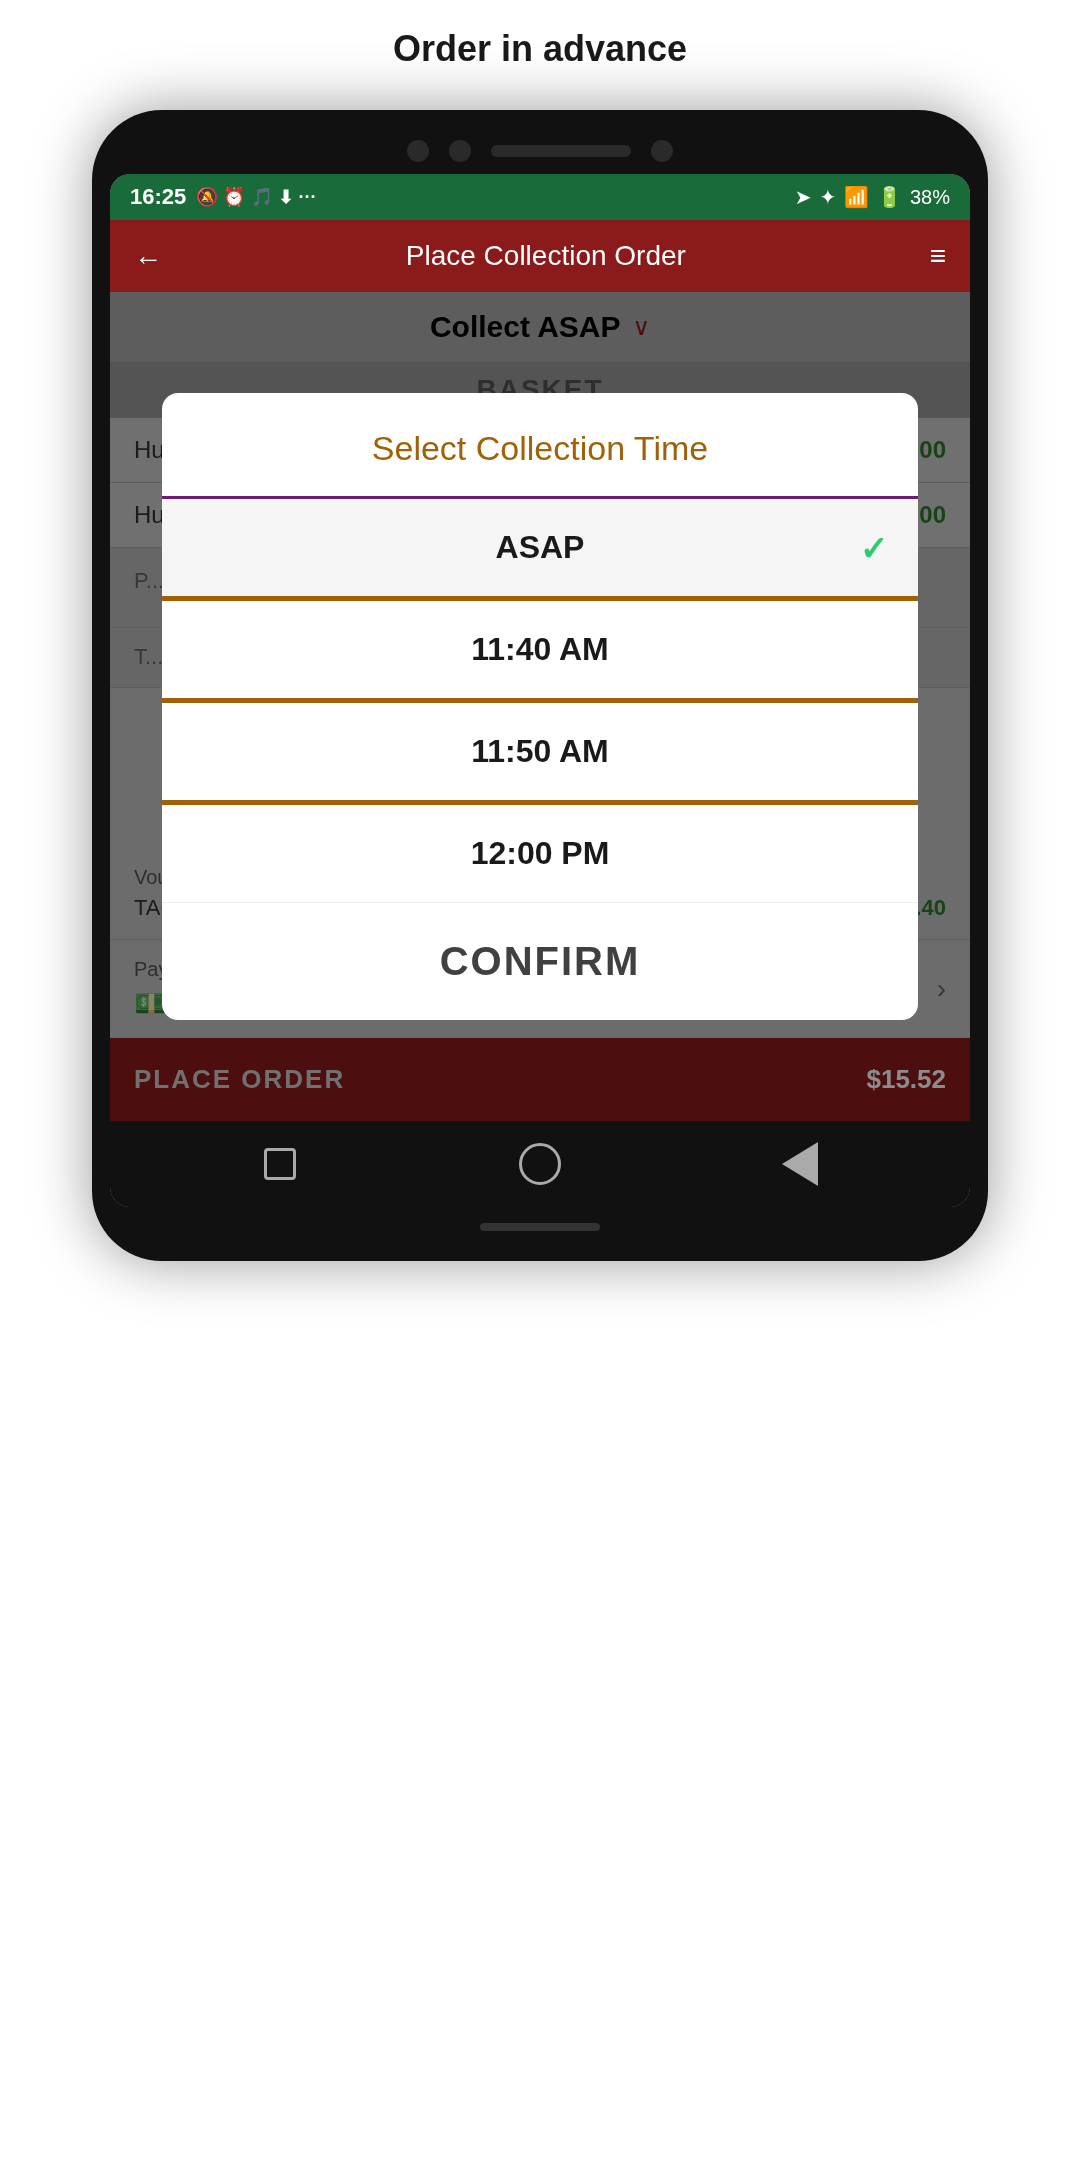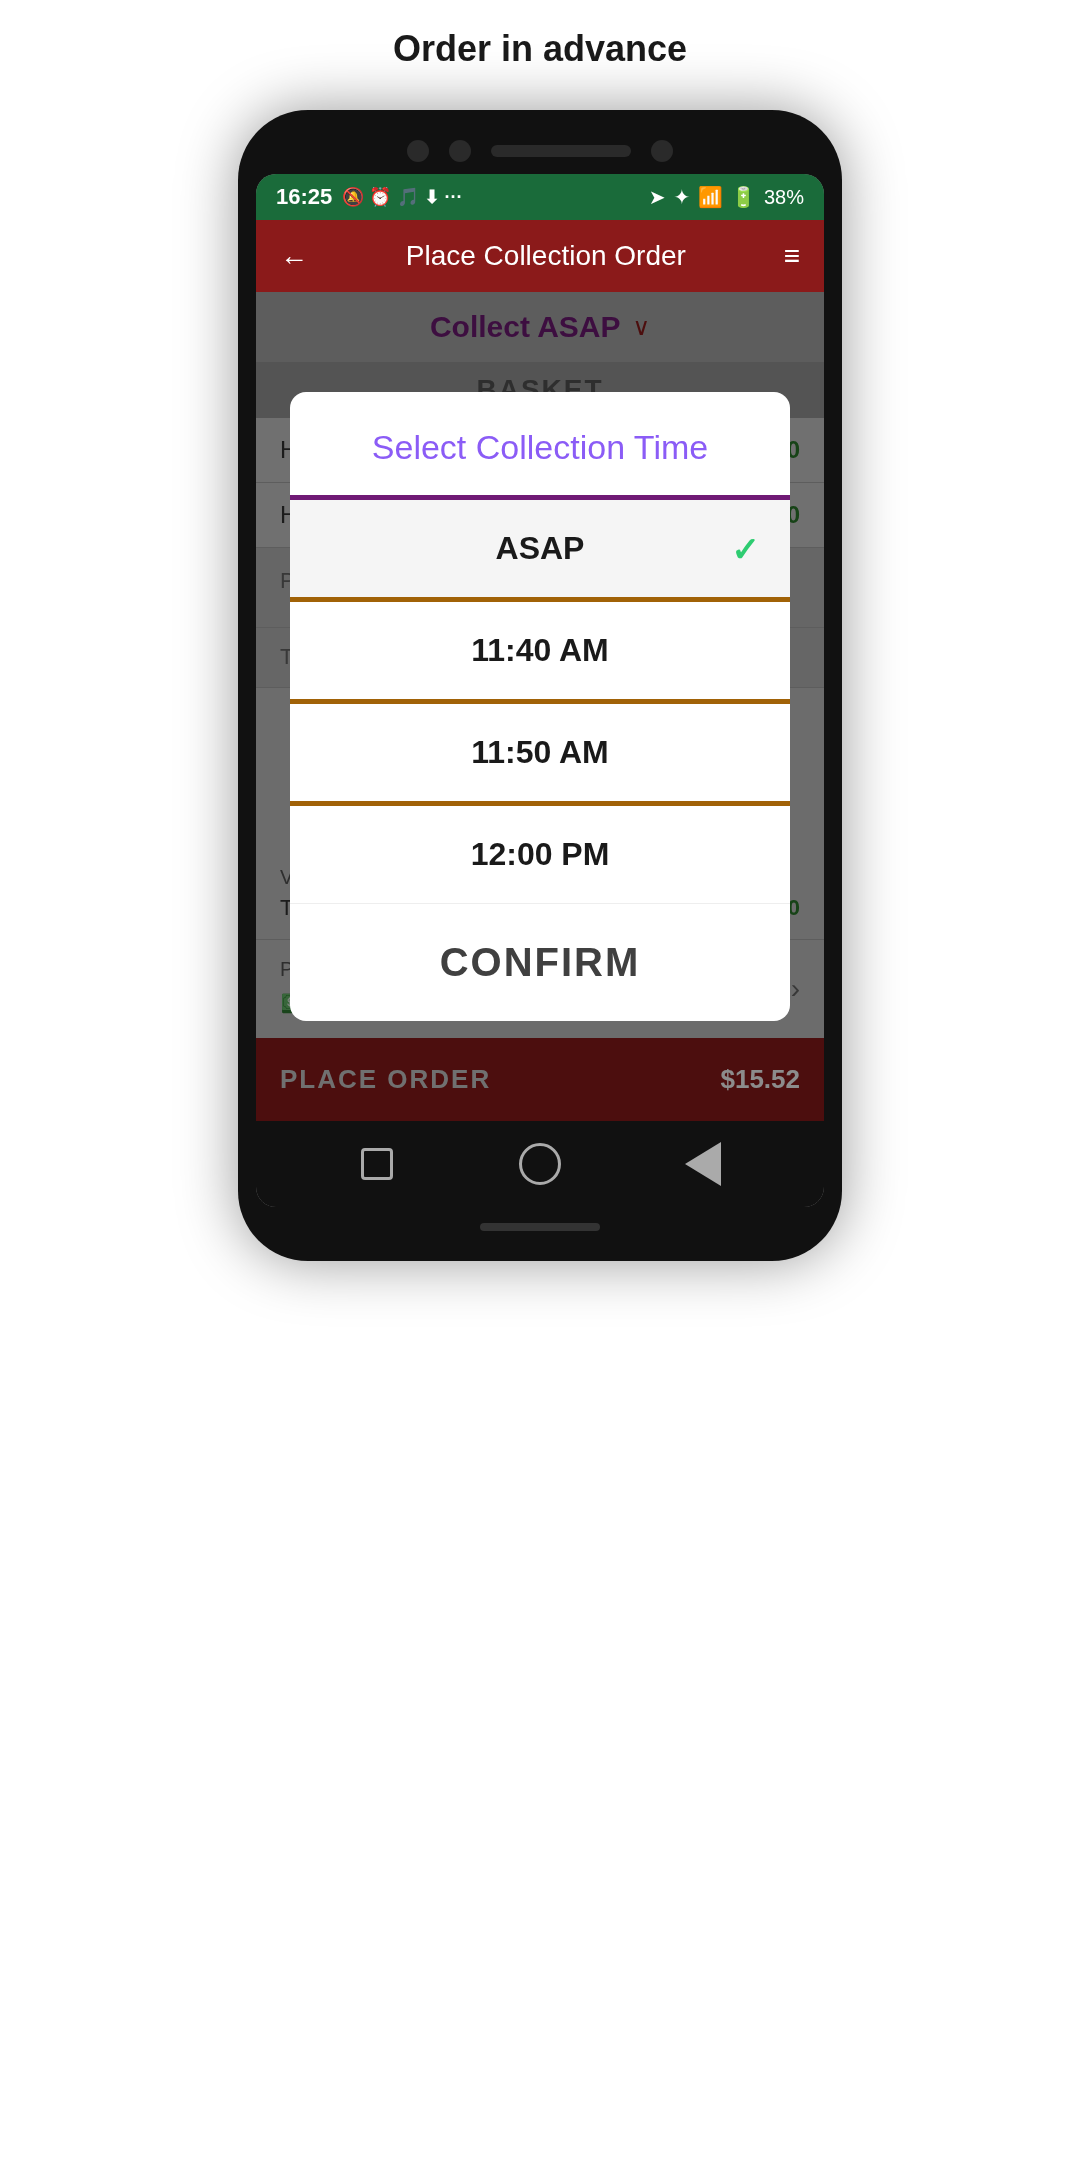--- a/index.html
+++ b/index.html
@@ -15,21 +15,21 @@
 
     .page-title {
       font-size: 36px;
       font-weight: 900;
       color: #1a1a1a;
       text-align: center;
       margin: 28px 0 40px 0;
     }
 
     .phone-outer {
-      width: 604px;
+      width: 896px;
       background: #111;
       border-radius: 70px;
       padding: 30px 18px;
       box-shadow: 0 0 60px rgba(0,0,0,0.4);
       position: relative;
     }
 
     .phone-top-bar {
       display: flex;
       justify-content: center;
@@ -89,21 +89,21 @@
     
     .collect-bar {
       background: #aaa;
       display: flex;
       justify-content: center;
       align-items: center;
       padding: 18px;
       gap: 12px;
     }
     .collect-label {
-      color: #701a75;
+      color: #000000;
       font-size: 30px;
       font-weight: bold;
     }
     .collect-arrow {
       color: #8b1a1a;
       font-size: 24px;
     }
 
     
     .basket-header {
@@ -146,23 +146,23 @@
       background: white;
       border-radius: 16px;
       width: 88%;
       overflow: hidden;
     }
 
     .modal-title {
       text-align: center;
       padding: 36px 24px 28px;
       font-size: 34px;
-      color: #8b5cf6;
+      color: #a16207;
       font-weight: 400;
-      border-bottom: 5px solid #701a75;
+      border-bottom: 3px solid #701a75;
     }
 
     .time-option {
       display: flex;
       justify-content: center;
       align-items: center;
       padding: 30px 24px;
       border-bottom: 5px solid #a16207;
       position: relative;
       cursor: pointer;

